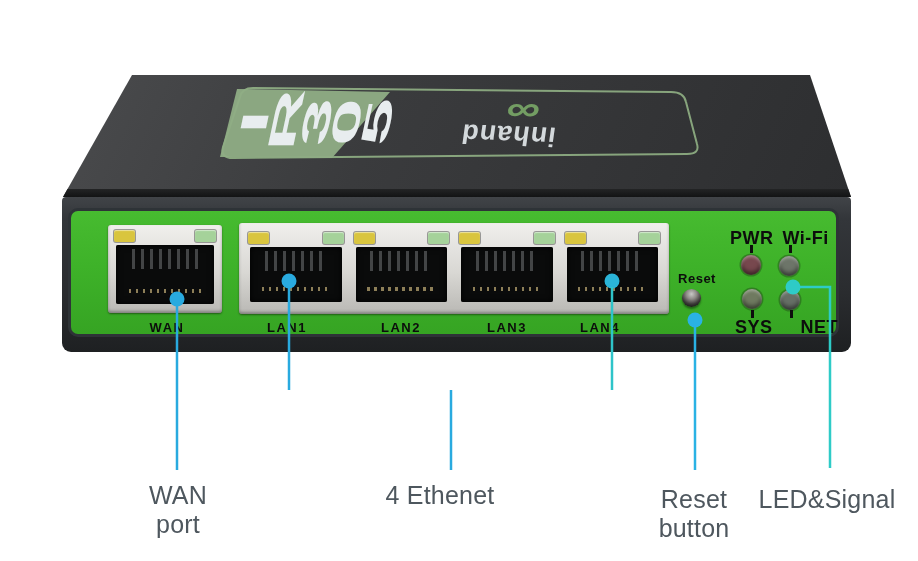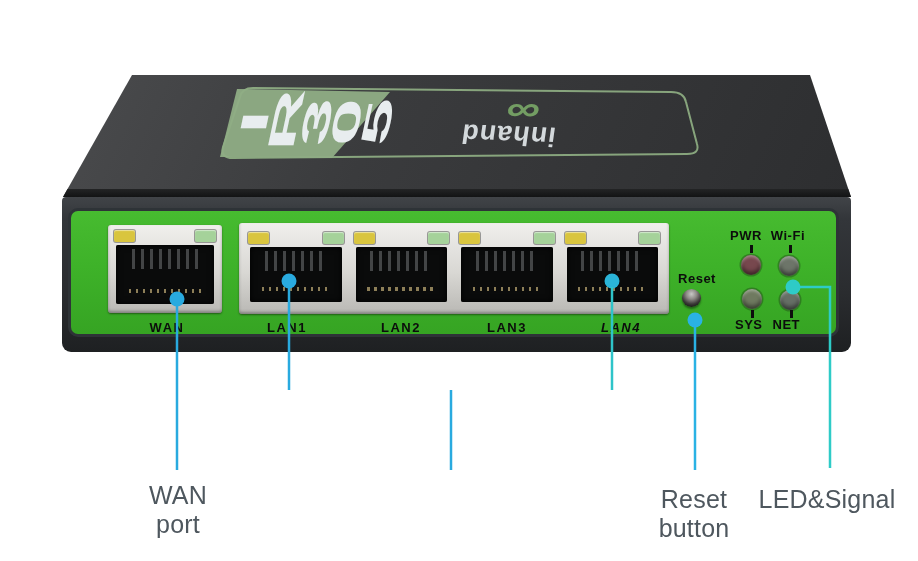--- a/index.html
+++ b/index.html
@@ -61,24 +61,24 @@
     letter-spacing:1.5px;text-align:center;width:100px;}
   .port-label{top:109px;}
 
   
   .reset-label{left:576px;top:60px;letter-spacing:.5px;}
   .reset-button{position:absolute;left:611px;top:78px;width:19px;height:18px;border-radius:50%;
     background:radial-gradient(circle at 50% 28%,#c8c8c6 0%,#8d8a86 32%,#3c3a38 62%,#141414 85%);
     box-shadow:0 2px 2px rgba(0,0,0,.4);}
 
   
-  .led-row{position:absolute;display:flex;gap:9px;font-weight:bold;font-size:13px;
+  .led-row{position:absolute;display:flex;gap:9px;font-weight:bold;font-size:18px;
     color:#0c0d0c;letter-spacing:.5px;}
   .led-row.top{left:659px;top:17px;}
-  .led-row.bottom{left:664px;top:106px;gap:10px;}
+  .led-row.bottom{left:664px;top:106px;gap:28px;}
   .tick{position:absolute;width:2.5px;height:8px;background:#0d0e0d;}
   .panel-led{position:absolute;width:20px;height:20px;border-radius:50%;
     box-shadow:inset 0 2px 3px rgba(255,255,255,.35),inset 0 -3px 4px rgba(0,0,0,.5),0 0 0 1.5px rgba(25,45,20,.35);}
   .led-pwr{left:670px;top:44px;background:#77484e;}
   .led-wifi{left:708px;top:45px;background:#6d7569;}
   .led-sys{left:671px;top:78px;background:#6f7a60;}
   .led-net{left:709px;top:79px;background:#666f66;}
 
   
   .annot-svg{position:absolute;left:0;top:0;pointer-events:none;}
@@ -159,21 +159,21 @@
             <div class="teeth"></div>
             <div class="contacts"></div>
           </div>
         </div>
       </div>
 
       <div class="panel-text port-label" style="left:46px;">WAN</div>
       <div class="panel-text port-label" style="left:166px;">LAN1</div>
       <div class="panel-text port-label" style="left:280px;">LAN2</div>
       <div class="panel-text port-label" style="left:386px;">LAN3</div>
-      <div class="panel-text port-label" style="left:500px;font-style:italic;">LAN4</div>
+      <div class="panel-text port-label" style="left:479px;">LAN4</div>
 
       <div class="panel-text reset-label">Reset</div>
       <div class="reset-button"></div>
 
       <div class="led-row top">
         <span>PWR</span>
         <span>Wi-Fi</span>
       </div>
       <div class="tick" style="left:679px;top:34px;"></div>
       <div class="tick" style="left:718px;top:34px;"></div>
@@ -214,20 +214,21 @@
 
     <circle cx="793" cy="287" r="7.5" fill="#2ecbc7"></circle>
     <polyline points="799,287 830,287 830,468" fill="none" stroke="#2ecbc7" stroke-width="2.5"></polyline>
   </svg>
 
   <div class="caption cap-wan">
     <div>WAN</div>
     <div>port</div>
   </div>
   <div class="caption cap-lan">
+    <div>4 Ethenet</div>
   </div>
   <div class="caption cap-reset">
     <div>Reset</div>
     <div>button</div>
   </div>
   <div class="caption cap-led">
     <div>LED&amp;Signal</div>
   </div>
 
 </div>

